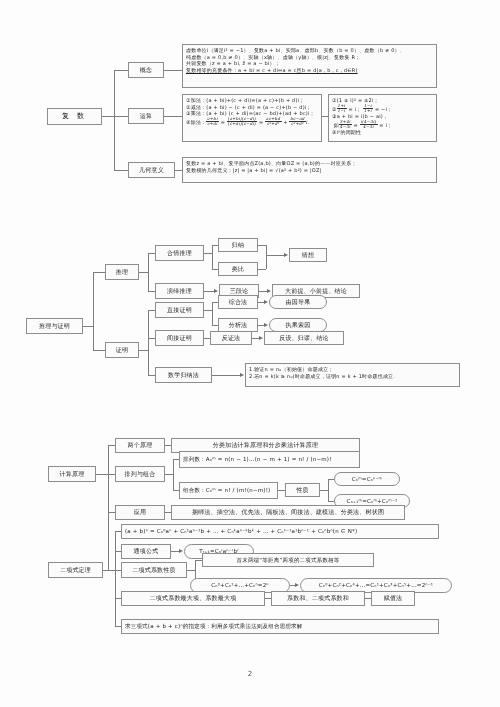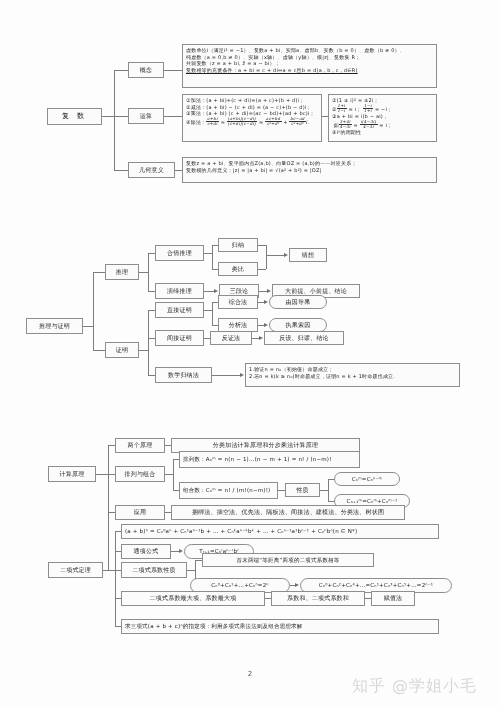--- a/index.html
+++ b/index.html
@@ -313,15 +313,14 @@
     <div class="ln lnh" style="left:365px;top:598px;width:6px;"></div>
     <div class="box f6" style="left:371px;top:591px;width:44px;height:15px;">赋值法</div>
 
     <div class="box left f55" style="left:121px;top:619px;width:318px;height:15px;">
       <span>求三项式(a + b + c)ⁿ的指定项：利用多项式乘法法则及组合思想求解</span>
     </div>
   </div>
 
   <div class="page-number" style="top:670px;">2</div>
 
-  <div class="watermark" style="left:352px;top:676px;">知乎 @学姐小毛</div>
 
 </div>
 
 </body></html>

